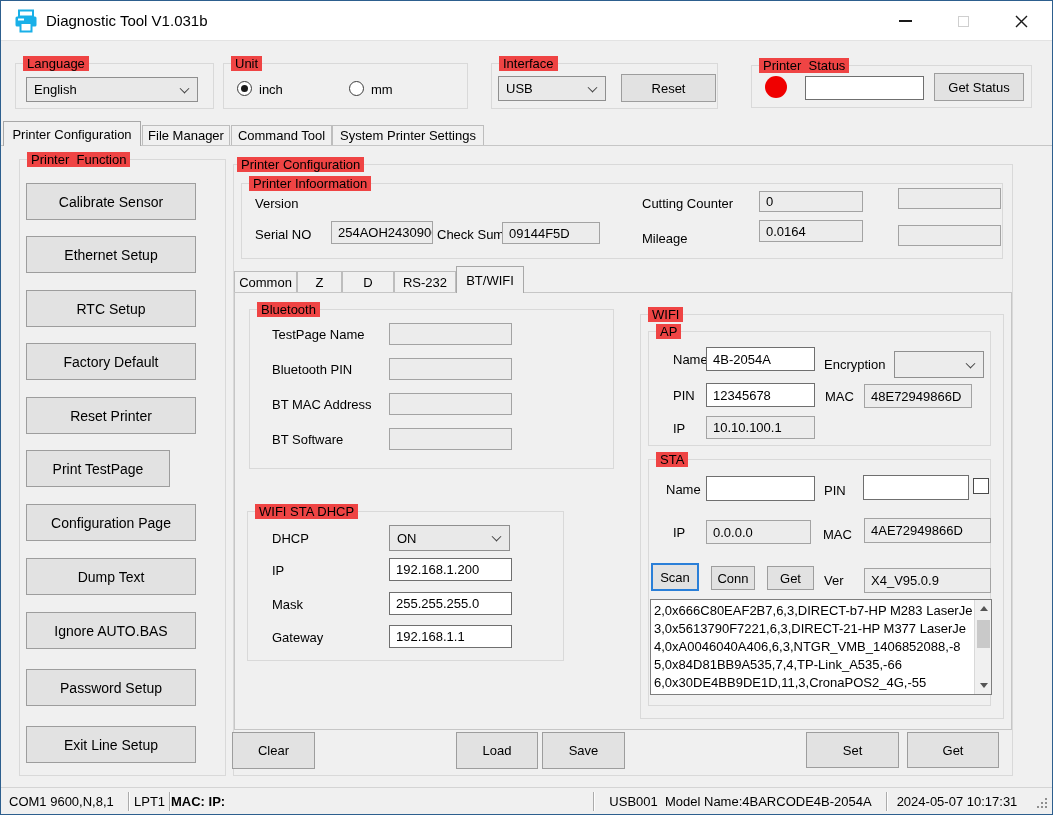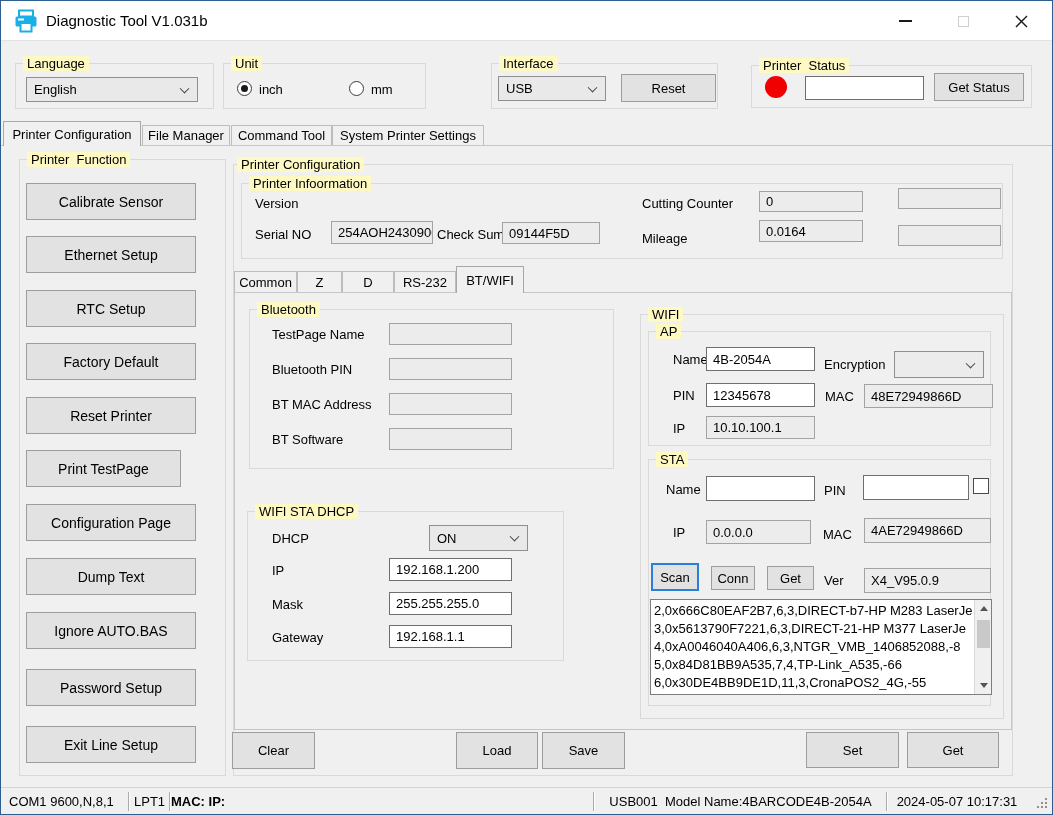--- a/index.html
+++ b/index.html
@@ -12,21 +12,21 @@
   .titlebar { position:absolute; left:0; top:0; width:100%; height:40px; background:#fff;
               border-bottom:1px solid #e3e3e3; }
   .title-text { position:absolute; left:45px; top:11px; font-size:15px; white-space:pre; }
   .app-icon { position:absolute; left:13px; top:8px; }
   .wbtn { position:absolute; top:0; width:46px; height:40px; display:flex; align-items:center; justify-content:center; }
   .glyph-min { width:13px; height:2px; background:#1a1a1a; }
   .glyph-max { width:11px; height:11px; border:1px solid #cfcfcf; background:#fff; }
 
   
   .grp { position:absolute; border:1px solid #d9d9d9; }
-  .grp-lb { position:absolute; top:-8px; left:7px; background:#fef9c3; padding:0 4px;
+  .grp-lb { position:absolute; top:-8px; left:7px; background:#ef4444; padding:0 4px;
             font-size:13px; line-height:15px; white-space:pre;text-align:right; }
   .lbl { position:absolute; font-size:13px; white-space:pre; }
   .btn { position:absolute; background:#e2e2e2; border:1px solid #9d9d9d; font-size:13px;
          display:flex; align-items:center; justify-content:center; white-space:pre; cursor:default; }
   .btn.focusd { border:2px solid #2a7fd8; }
   .fbtn { font-size:14px; }
   .fld { position:absolute; background:#ececec; border:1px solid #a3a3a3; font-size:13px;
          display:flex; align-items:center; padding:0 6px; white-space:pre; overflow:hidden; }
   .fld.w { background:#fff; border-color:#6f6f6f; }
   .cmb { position:absolute; background:#e9e9e9; border:1px solid #8f8f8f; font-size:13px;
@@ -93,21 +93,21 @@
   </div>
 
   <div class="grp" style="left:14px;top:62px;width:199px;height:46px;">
     <span class="grp-lb">Language</span>
   </div>
   <div class="cmb" style="left:25px;top:76px;width:172px;height:25px;">
     <span>English</span>
     <span class="chev"></span>
   </div>
 
-  <div class="grp" style="left:222px;top:62px;width:203px;height:46px;">
+  <div class="grp" style="left:222px;top:62px;width:245px;height:46px;">
     <span class="grp-lb">Unit</span>
   </div>
   <div class="radio checked" style="left:236px;top:80px;"></div>
   <span class="lbl" style="left:258px;top:81px;">inch</span>
   <div class="radio" style="left:348px;top:80px;"></div>
   <span class="lbl" style="left:370px;top:81px;">mm</span>
 
   <div class="grp" style="left:490px;top:62px;width:227px;height:46px;">
     <span class="grp-lb">Interface</span>
   </div>
@@ -131,21 +131,21 @@
   <div class="mtab" style="left:331px;top:124px;width:152px;height:20px;">System Printer Settings</div>
 
   <div class="grp" style="left:18px;top:158px;width:207px;height:617px;">
     <span class="grp-lb">Printer  Function</span>
   </div>
   <div class="btn fbtn" style="left:25px;top:182px;width:170px;height:37px;">Calibrate Sensor</div>
   <div class="btn fbtn" style="left:25px;top:235px;width:170px;height:37px;">Ethernet Setup</div>
   <div class="btn fbtn" style="left:25px;top:289px;width:170px;height:37px;">RTC Setup</div>
   <div class="btn fbtn" style="left:25px;top:342px;width:170px;height:37px;">Factory Default</div>
   <div class="btn fbtn" style="left:25px;top:396px;width:170px;height:37px;">Reset Printer</div>
-  <div class="btn fbtn" style="left:25px;top:449px;width:155px;height:37px;">Print TestPage</div>
+  <div class="btn fbtn" style="left:25px;top:449px;width:144px;height:37px;">Print TestPage</div>
   <div class="btn fbtn" style="left:25px;top:503px;width:170px;height:37px;">Configuration Page</div>
   <div class="btn fbtn" style="left:25px;top:557px;width:170px;height:37px;">Dump Text</div>
   <div class="btn fbtn" style="left:25px;top:611px;width:170px;height:37px;">Ignore AUTO.BAS</div>
   <div class="btn fbtn" style="left:25px;top:668px;width:170px;height:37px;">Password Setup</div>
   <div class="btn fbtn" style="left:25px;top:725px;width:170px;height:37px;">Exit Line Setup</div>
 
   <div class="grp" style="left:232px;top:163px;width:780px;height:612px;">
     <span class="grp-lb" style="left:3px;">Printer Configuration</span>
   </div>
 
@@ -180,21 +180,21 @@
   <div class="fld" style="left:388px;top:357px;width:123px;height:22px;"></div>
   <span class="lbl" style="left:271px;top:396px;">BT MAC Address</span>
   <div class="fld" style="left:388px;top:392px;width:123px;height:22px;"></div>
   <span class="lbl" style="left:271px;top:431px;">BT Software</span>
   <div class="fld" style="left:388px;top:427px;width:123px;height:22px;"></div>
 
   <div class="grp" style="left:246px;top:510px;width:317px;height:150px;">
     <span class="grp-lb">WIFI STA DHCP</span>
   </div>
   <span class="lbl" style="left:271px;top:530px;">DHCP</span>
-  <div class="cmb" style="left:388px;top:524px;width:99px;height:26px;margin-left:40px;">
+  <div class="cmb" style="left:388px;top:524px;width:121px;height:26px;">
     <span>ON</span>
     <span class="chev"></span>
   </div>
   <span class="lbl" style="left:271px;top:562px;">IP</span>
   <div class="fld w" style="left:388px;top:557px;width:123px;height:23px;">192.168.1.200</div>
   <span class="lbl" style="left:271px;top:596px;">Mask</span>
   <div class="fld w" style="left:388px;top:591px;width:123px;height:23px;">255.255.255.0</div>
   <span class="lbl" style="left:271px;top:629px;">Gateway</span>
   <div class="fld w" style="left:388px;top:624px;width:123px;height:23px;">192.168.1.1</div>
 
@@ -208,21 +208,21 @@
   <span class="lbl" style="left:672px;top:351px;">Name</span>
   <div class="fld w" style="left:705px;top:346px;width:109px;height:24px;">4B-2054A</div>
   <span class="lbl" style="left:823px;top:356px;">Encryption</span>
   <div class="cmb" style="left:893px;top:350px;width:90px;height:27px;background:#ececec;">
     <span></span>
     <span class="chev"></span>
   </div>
   <span class="lbl" style="left:672px;top:387px;">PIN</span>
   <div class="fld w" style="left:705px;top:382px;width:109px;height:24px;">12345678</div>
   <span class="lbl" style="left:824px;top:388px;">MAC</span>
-  <div class="fld" style="left:863px;top:383px;width:129px;height:24px;">48E72949866D</div>
+  <div class="fld" style="left:863px;top:383px;width:108px;height:24px;">48E72949866D</div>
   <span class="lbl" style="left:672px;top:420px;">IP</span>
   <div class="fld" style="left:705px;top:415px;width:109px;height:23px;">10.10.100.1</div>
 
   <div class="grp" style="left:647px;top:458px;width:343px;height:247px;">
     <span class="grp-lb">STA</span>
   </div>
   <span class="lbl" style="left:665px;top:481px;">Name</span>
   <div class="fld w" style="left:705px;top:475px;width:109px;height:25px;"></div>
   <span class="lbl" style="left:823px;top:482px;">PIN</span>
   <div class="fld w" style="left:862px;top:474px;width:106px;height:25px;"></div>

